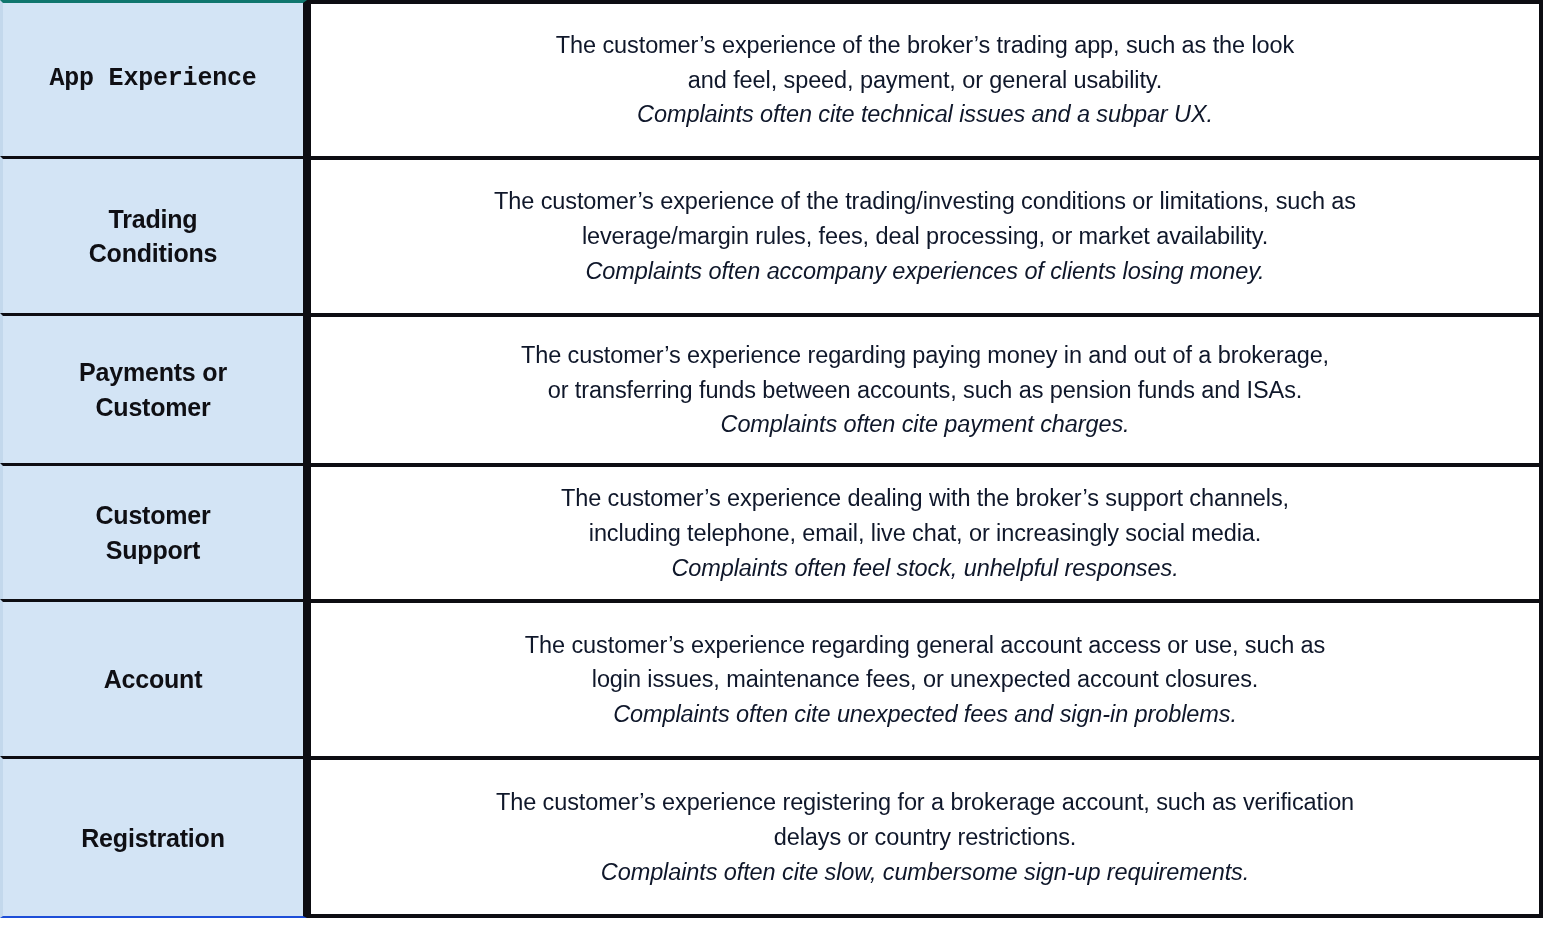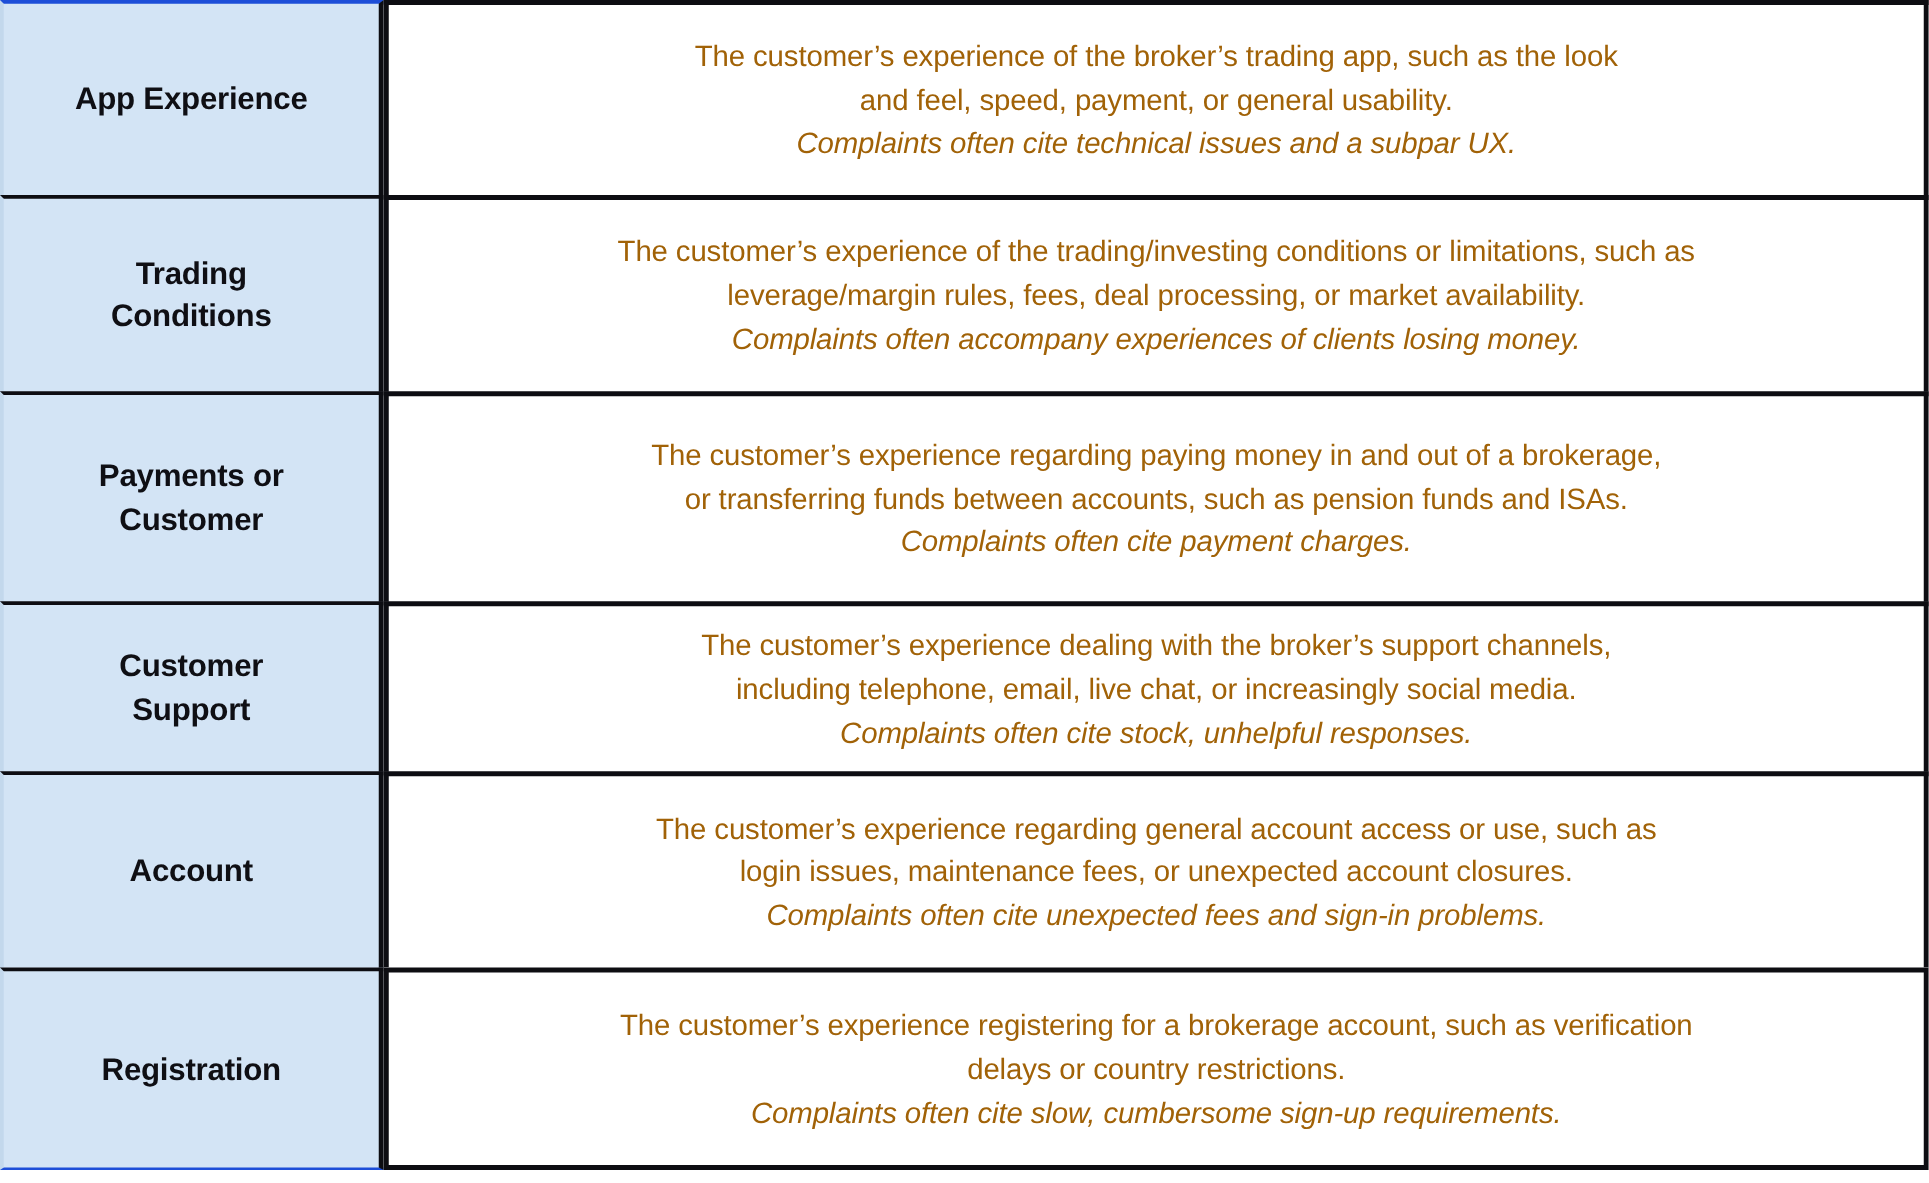--- a/index.html
+++ b/index.html
@@ -38,21 +38,22 @@
     background: #d3e4f5;
     border-left: 3px solid #c3d8ec;
     border-right: 4px solid #0d0d12;
     border-top: 3px solid #0d0d12;
     border-bottom: 0;
     text-align: center;
     padding: 6px 10px;
     box-sizing: border-box;
   }
   tr:first-child td.cat-cell {
-    border-top: 3px solid #1d4ed8;
+    border-top: 3px solid #0f766e;
+    font-family: Liberation Mono, monospace;
   }
   tr:last-child td.cat-cell {
     border-bottom: 2px solid #1d4ed8;
     margin-top: 32px;
   }
 
   .cat-label {
     font-size: 25px;
     font-weight: bold;
     color: #0f0f14;
@@ -72,36 +73,36 @@
     text-align: center;
     padding: 14px 26px;
     box-sizing: border-box;
   }
   tr:last-child td.desc-cell {
     border-bottom: 4px solid #0d0d12;
   }
 
   .desc-body {
     font-size: 23.5px;
-    color: #a16207;
+    color: #0f172a;
     line-height: 1.48;
     letter-spacing: -0.1px;
   }
   .desc-line {
     display: block;
   }
   .desc-note {
     display: block;
     font-style: italic;
   }
 
   
   .r0 { height: 156px; }
   .r1 { height: 157px; margin-top: 36px; }
-  .r2 { height: 168px; }
+  .r2 { height: 150px; }
   .r3 { height: 132px; }
   .r4 { height: 157px; }
   .r5 { height: 162px; }
 </style>
 </head>
 <body>
 
 <div class="table-wrap">
   <table class="cat-table">
     <tbody>
@@ -149,21 +150,21 @@
 
       <tr class="r3">
         <td class="cat-cell">
           <span class="cat-label">Customer</span>
           <span class="cat-label">Support</span>
         </td>
         <td class="desc-cell">
           <div class="desc-body">
             <span class="desc-line">The customer’s experience dealing with the broker’s support channels,</span>
             <span class="desc-line">including telephone, email, live chat, or increasingly social media.</span>
-            <span class="desc-note">Complaints often cite stock, unhelpful responses.</span>
+            <span class="desc-note">Complaints often feel stock, unhelpful responses.</span>
           </div>
         </td>
       </tr>
 
       <tr class="r4">
         <td class="cat-cell">
           <span class="cat-label">Account</span>
         </td>
         <td class="desc-cell">
           <div class="desc-body">

